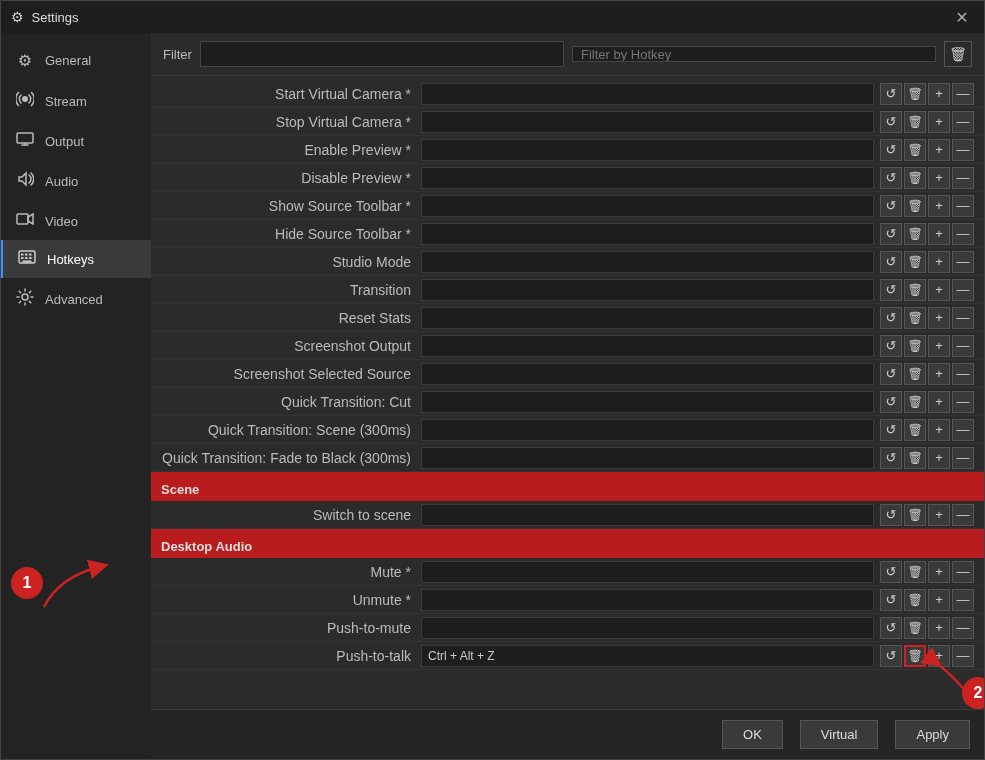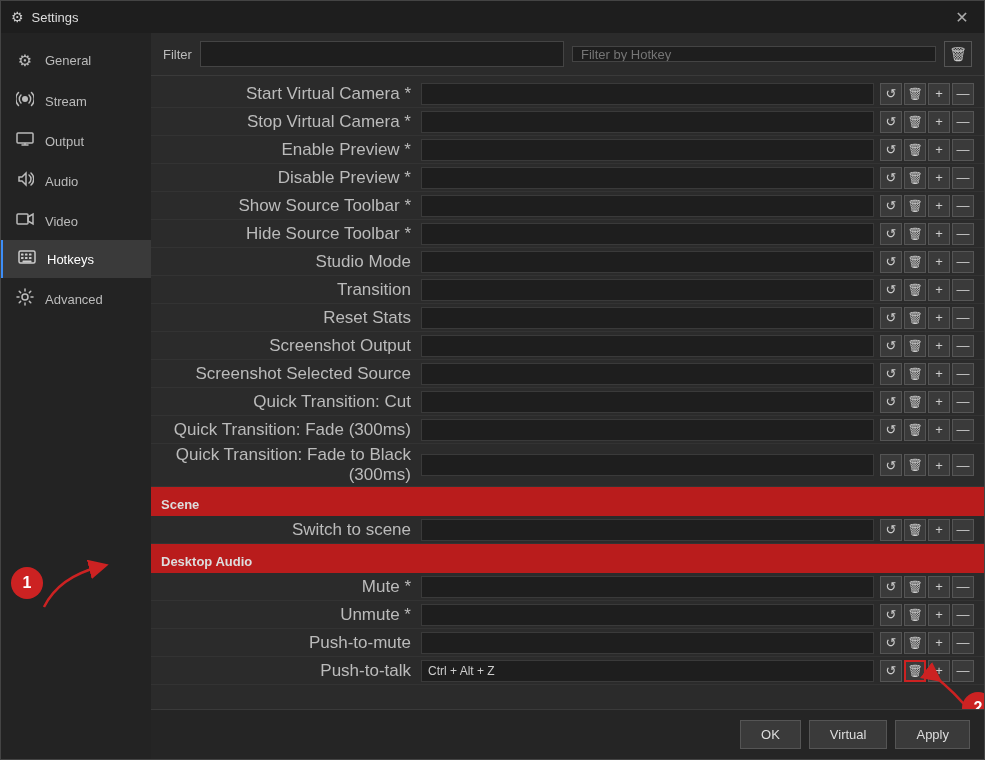--- a/index.html
+++ b/index.html
@@ -144,21 +144,21 @@
       display: flex;
       align-items: center;
       min-height: 28px;
       padding: 1px 10px;
       border-bottom: 1px solid #333;
     }
     .hotkey-name {
       width: 260px;
       text-align: right;
       color: #bbb;
-      font-size: 17px;
+      font-size: 14px;
       padding-right: 10px;
       flex-shrink: 0;
     }
     .hotkey-binding {
       flex: 1;
       background: #1e1e1e;
       border: 1px solid #3a3a3a;
       color: #ccc;
       font-size: 12px;
       height: 22px;
@@ -191,21 +191,21 @@
       color: #ddd;
       font-size: 13px;
       background: #b91c1c;
     }
     
     .footer {
       display: flex;
       justify-content: flex-end;
       align-items: center;
       padding: 10px 14px;
-      gap: 8px;
+      gap: 17px;
       background: #252525;
       border-top: 1px solid #3a3a3a;
       flex-shrink: 0;
     }
     .footer-btn {
       padding: 6px 20px;
       font-size: 13px;
       cursor: pointer;
       border: 1px solid #555;
       background: #3a3a3a;
@@ -453,21 +453,21 @@
           <div class="hotkey-name">Quick Transition: Cut</div>
           <input class="hotkey-binding" type="text" value="" style="">
           <div class="hotkey-actions">
             <div class="hk-btn">↺</div>
             <div class="hk-btn trash-btn">🗑</div>
             <div class="hk-btn">+</div>
             <div class="hk-btn">—</div>
           </div>
         </div>
         <div class="hotkey-row">
-          <div class="hotkey-name">Quick Transition: Fade (300ms)</div>
+          <div class="hotkey-name">Quick Transition: Scene (300ms)</div>
           <input class="hotkey-binding" type="text" value="" style="">
           <div class="hotkey-actions">
             <div class="hk-btn">↺</div>
             <div class="hk-btn trash-btn">🗑</div>
             <div class="hk-btn">+</div>
             <div class="hk-btn">—</div>
           </div>
         </div>
         <div class="hotkey-row">
           <div class="hotkey-name">Quick Transition: Fade to Black (300ms)</div>

